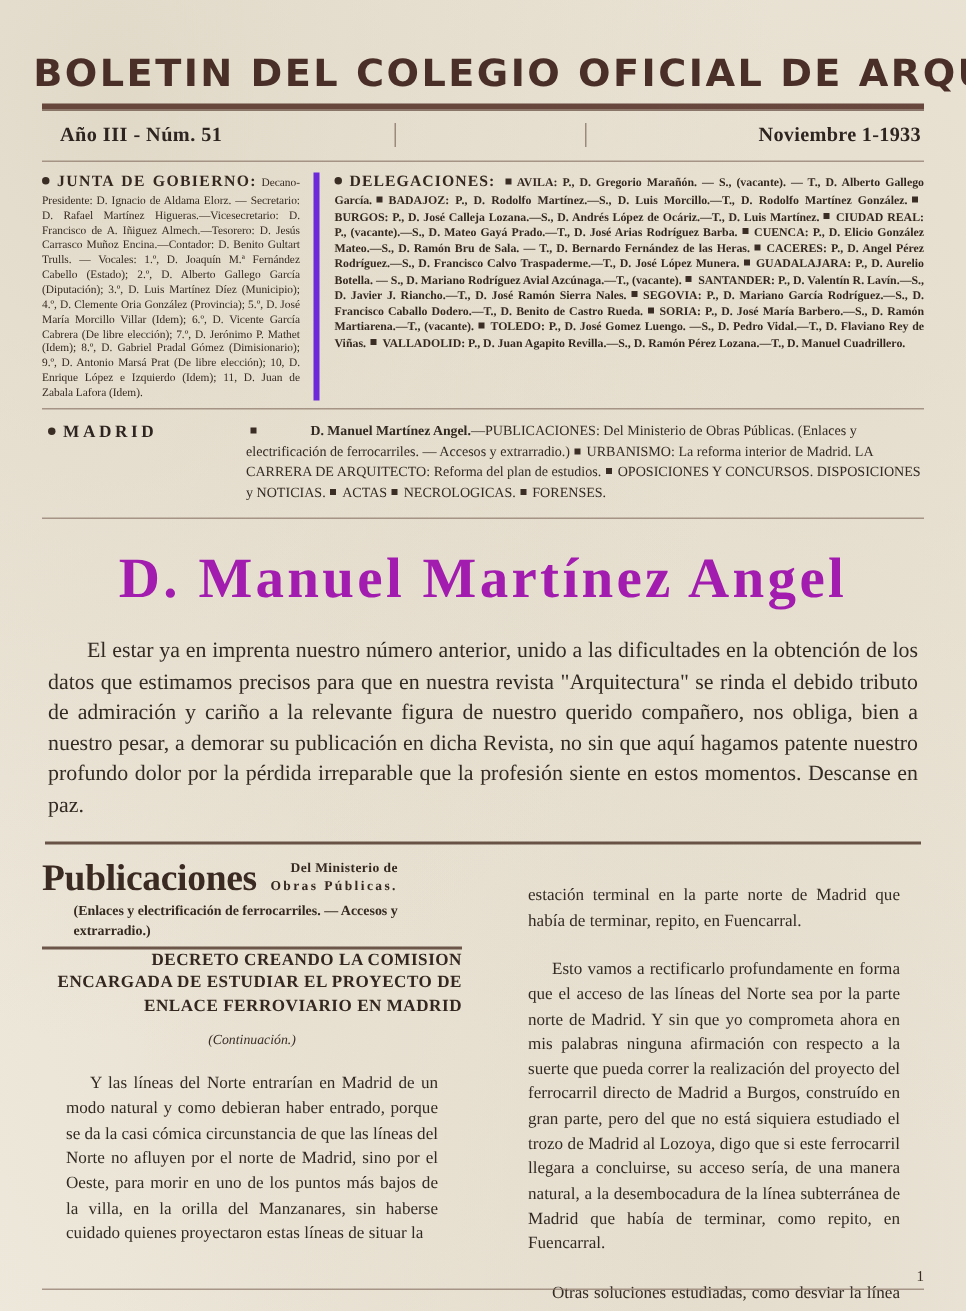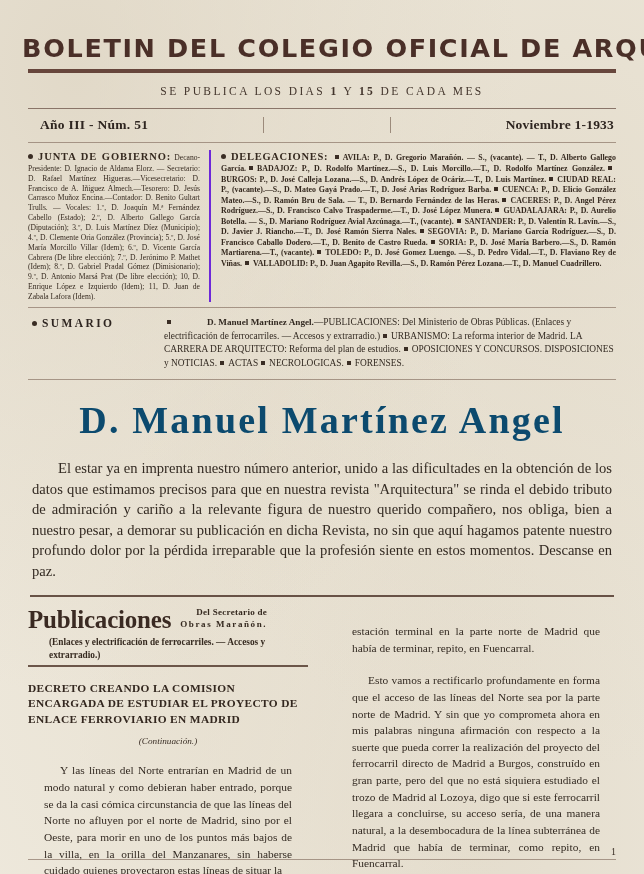--- a/index.html
+++ b/index.html
@@ -106,21 +106,21 @@
   
   .directory {
     display: flex;
     padding-top: 7px;
     padding-bottom: 5px;
   }
   .dir-left {
     width: 172px;
     flex: 0 0 172px;
     padding-right: 9px;
-    border-right: 2px solid #6d28d9;
+    border-right: 4px solid #6d28d9;
   }
   .dir-right {
     flex: 1 1 auto;
     padding-left: 10px;
   }
   .dir-text {
     font-size: 7.6px;
     line-height: 1.30;
     text-align: justify;
     color: #35291f;
@@ -176,21 +176,21 @@
   
   .obit {
     padding-top: 14px;
   }
   .obit-title {
     text-align: center;
     font-family: "Liberation Serif", "DejaVu Serif", serif;
     font-size: 38px;
     font-weight: bold;
     letter-spacing: 2.2px;
-    color: #0c4a6e;
+    color: #a21caf;
     margin: 4px 0 16px 0;
     white-space: nowrap;
   }
   .obit-body {
     font-size: 14.6px;
     line-height: 1.40;
     text-align: justify;
     text-justify: inter-word;
     color: #332a22;
     padding: 0 4px;
@@ -247,26 +247,25 @@
     padding-left: 21px;
   }
   .pub-rule {
     height: 2px;
     background: #5a4236;
     margin-top: 4px;
     opacity: .88;
   }
 
   .decree-head {
-    text-align: left;
+    text-align: right;
     font-weight: bold;
     font-size: 11.4px;
     line-height: 1.36;
     letter-spacing: .35px;
-    margin-top: 14px;
     color: #33271f;
   }
   .decree-cont {
     text-align: center;
     font-style: italic;
     font-size: 9.2px;
     margin-top: 9px;
     color: #3a2e25;
   }
   .body-text {
@@ -300,23 +299,20 @@
 </style>
 </head>
 <body>
 
 <div class="page">
   <div class="inner">
 
     <div class="masthead">
       <div class="masthead-title">BOLETIN DEL COLEGIO OFICIAL DE ARQUITECTOS DE MADRID</div>
       <div class="rule-thick"></div>
-      <div class="subtitle">
-        <span>SE PUBLICA LOS DIAS </span><b>1</b><span> Y </span><b>15</b><span> DE CADA MES</span>
-      </div>
       <div class="rule-thin"></div>
     </div>
 
     <div class="issuebar">
       <div class="cell issue-left">Año III - Núm. 51</div>
       <div class="vline"></div>
       <div class="vline"></div>
       <div class="cell issue-right">Noviembre 1-1933</div>
     </div>
     <div class="rule-hair"></div>
@@ -334,43 +330,43 @@
           <span>
             <span class="sq"></span><b>AVILA: P., D. Gregorio Marañón. — S., (vacante). — T., D. Alberto Gallego García.</b><span class="sq"></span><b>BADAJOZ: P., D. Rodolfo Martínez.—S., D. Luis Morcillo.—T., D. Rodolfo Martínez González.</b><span class="sq"></span><b>BURGOS: P., D. José Calleja Lozana.—S., D. Andrés López de Ocáriz.—T., D. Luis Martínez.</b><span class="sq"></span><b>CIUDAD REAL: P., (vacante).—S., D. Mateo Gayá Prado.—T., D. José Arias Rodríguez Barba.</b><span class="sq"></span><b>CUENCA: P., D. Elicio González Mateo.—S., D. Ramón Bru de Sala. — T., D. Bernardo Fernández de las Heras.</b><span class="sq"></span><b>CACERES: P., D. Angel Pérez Rodríguez.—S., D. Francisco Calvo Traspaderme.—T., D. José López Munera.</b><span class="sq"></span><b>GUADALAJARA: P., D. Aurelio Botella. — S., D. Mariano Rodríguez Avial Azcúnaga.—T., (vacante).</b><span class="sq"></span><b>SANTANDER: P., D. Valentín R. Lavín.—S., D. Javier J. Riancho.—T., D. José Ramón Sierra Nales.</b><span class="sq"></span><b>SEGOVIA: P., D. Mariano García Rodríguez.—S., D. Francisco Caballo Dodero.—T., D. Benito de Castro Rueda.</b><span class="sq"></span><b>SORIA: P., D. José María Barbero.—S., D. Ramón Martiarena.—T., (vacante).</b><span class="sq"></span><b>TOLEDO: P., D. José Gomez Luengo. —S., D. Pedro Vidal.—T., D. Flaviano Rey de Viñas.</b><span class="sq"></span><b>VALLADOLID: P., D. Juan Agapito Revilla.—S., D. Ramón Pérez Lozana.—T., D. Manuel Cuadrillero.</b>
           </span>
         </div>
       </div>
     </div>
     <div class="rule-hair"></div>
 
     <div class="sumario">
       <div class="sum-label">
-        <span class="bullet"></span><span>SUMARIO</span>
+        <span class="bullet"></span><span>MADRID</span>
       </div>
       <div class="sum-body">
         <span class="sq"></span><b class="lead">D. Manuel Martínez Angel.</b><span>—PUBLICACIONES: Del Ministerio de Obras Públicas. (Enlaces y electrificación de ferrocarriles. — Accesos y extrarradio.)</span><span class="sq"></span><span>URBANISMO: La reforma interior de Madrid. LA CARRERA DE ARQUITECTO: Reforma del plan de estudios.</span><span class="sq"></span><span>OPOSICIONES Y CONCURSOS. DISPOSICIONES y NOTICIAS.</span><span class="sq"></span><span>ACTAS</span><span class="sq"></span><span>NECROLOGICAS.</span><span class="sq"></span><span>FORENSES.</span>
       </div>
     </div>
     <div class="rule-hair"></div>
 
     <div class="obit">
       <div class="obit-title">D. Manuel Martínez Angel</div>
       <div class="obit-body">
         <p>El estar ya en imprenta nuestro número anterior, unido a las dificultades en la obtención de los datos que estimamos precisos para que en nuestra revista "Arquitectura" se rinda el debido tributo de admiración y cariño a la relevante figura de nuestro querido compañero, nos obliga, bien a nuestro pesar, a demorar su publicación en dicha Revista, no sin que aquí hagamos patente nuestro profundo dolor por la pérdida irreparable que la profesión siente en estos momentos. Descanse en paz.</p>
       </div>
       <div class="obit-rule"></div>
     </div>
 
     <div class="lower">
       <div class="col col-left">
         <div class="pub-head">
           <div class="pub-title">Publicaciones</div>
           <div class="pub-sub">
-            <div>Del Secretario de</div>
-            <div class="sp">Obras Marañón.</div>
+            <div>Del Ministerio de</div>
+            <div class="sp">Obras Públicas.</div>
           </div>
         </div>
         <div class="pub-note">(Enlaces y electrificación de ferrocarriles. — Accesos y extrarradio.)</div>
         <div class="pub-rule"></div>
 
         <div class="decree-head">DECRETO CREANDO LA COMISION ENCARGADA DE ESTUDIAR EL PROYECTO DE ENLACE FERROVIARIO EN MADRID</div>
         <div class="decree-cont">(Continuación.)</div>
 
         <div class="body-text">
           <p>Y las líneas del Norte entrarían en Madrid de un modo natural y como debieran haber entrado, porque se da la casi cómica circunstancia de que las líneas del Norte no afluyen por el norte de Madrid, sino por el Oeste, para morir en uno de los puntos más bajos de la villa, en la orilla del Manzanares, sin haberse cuidado quienes proyectaron estas líneas de situar la</p>

